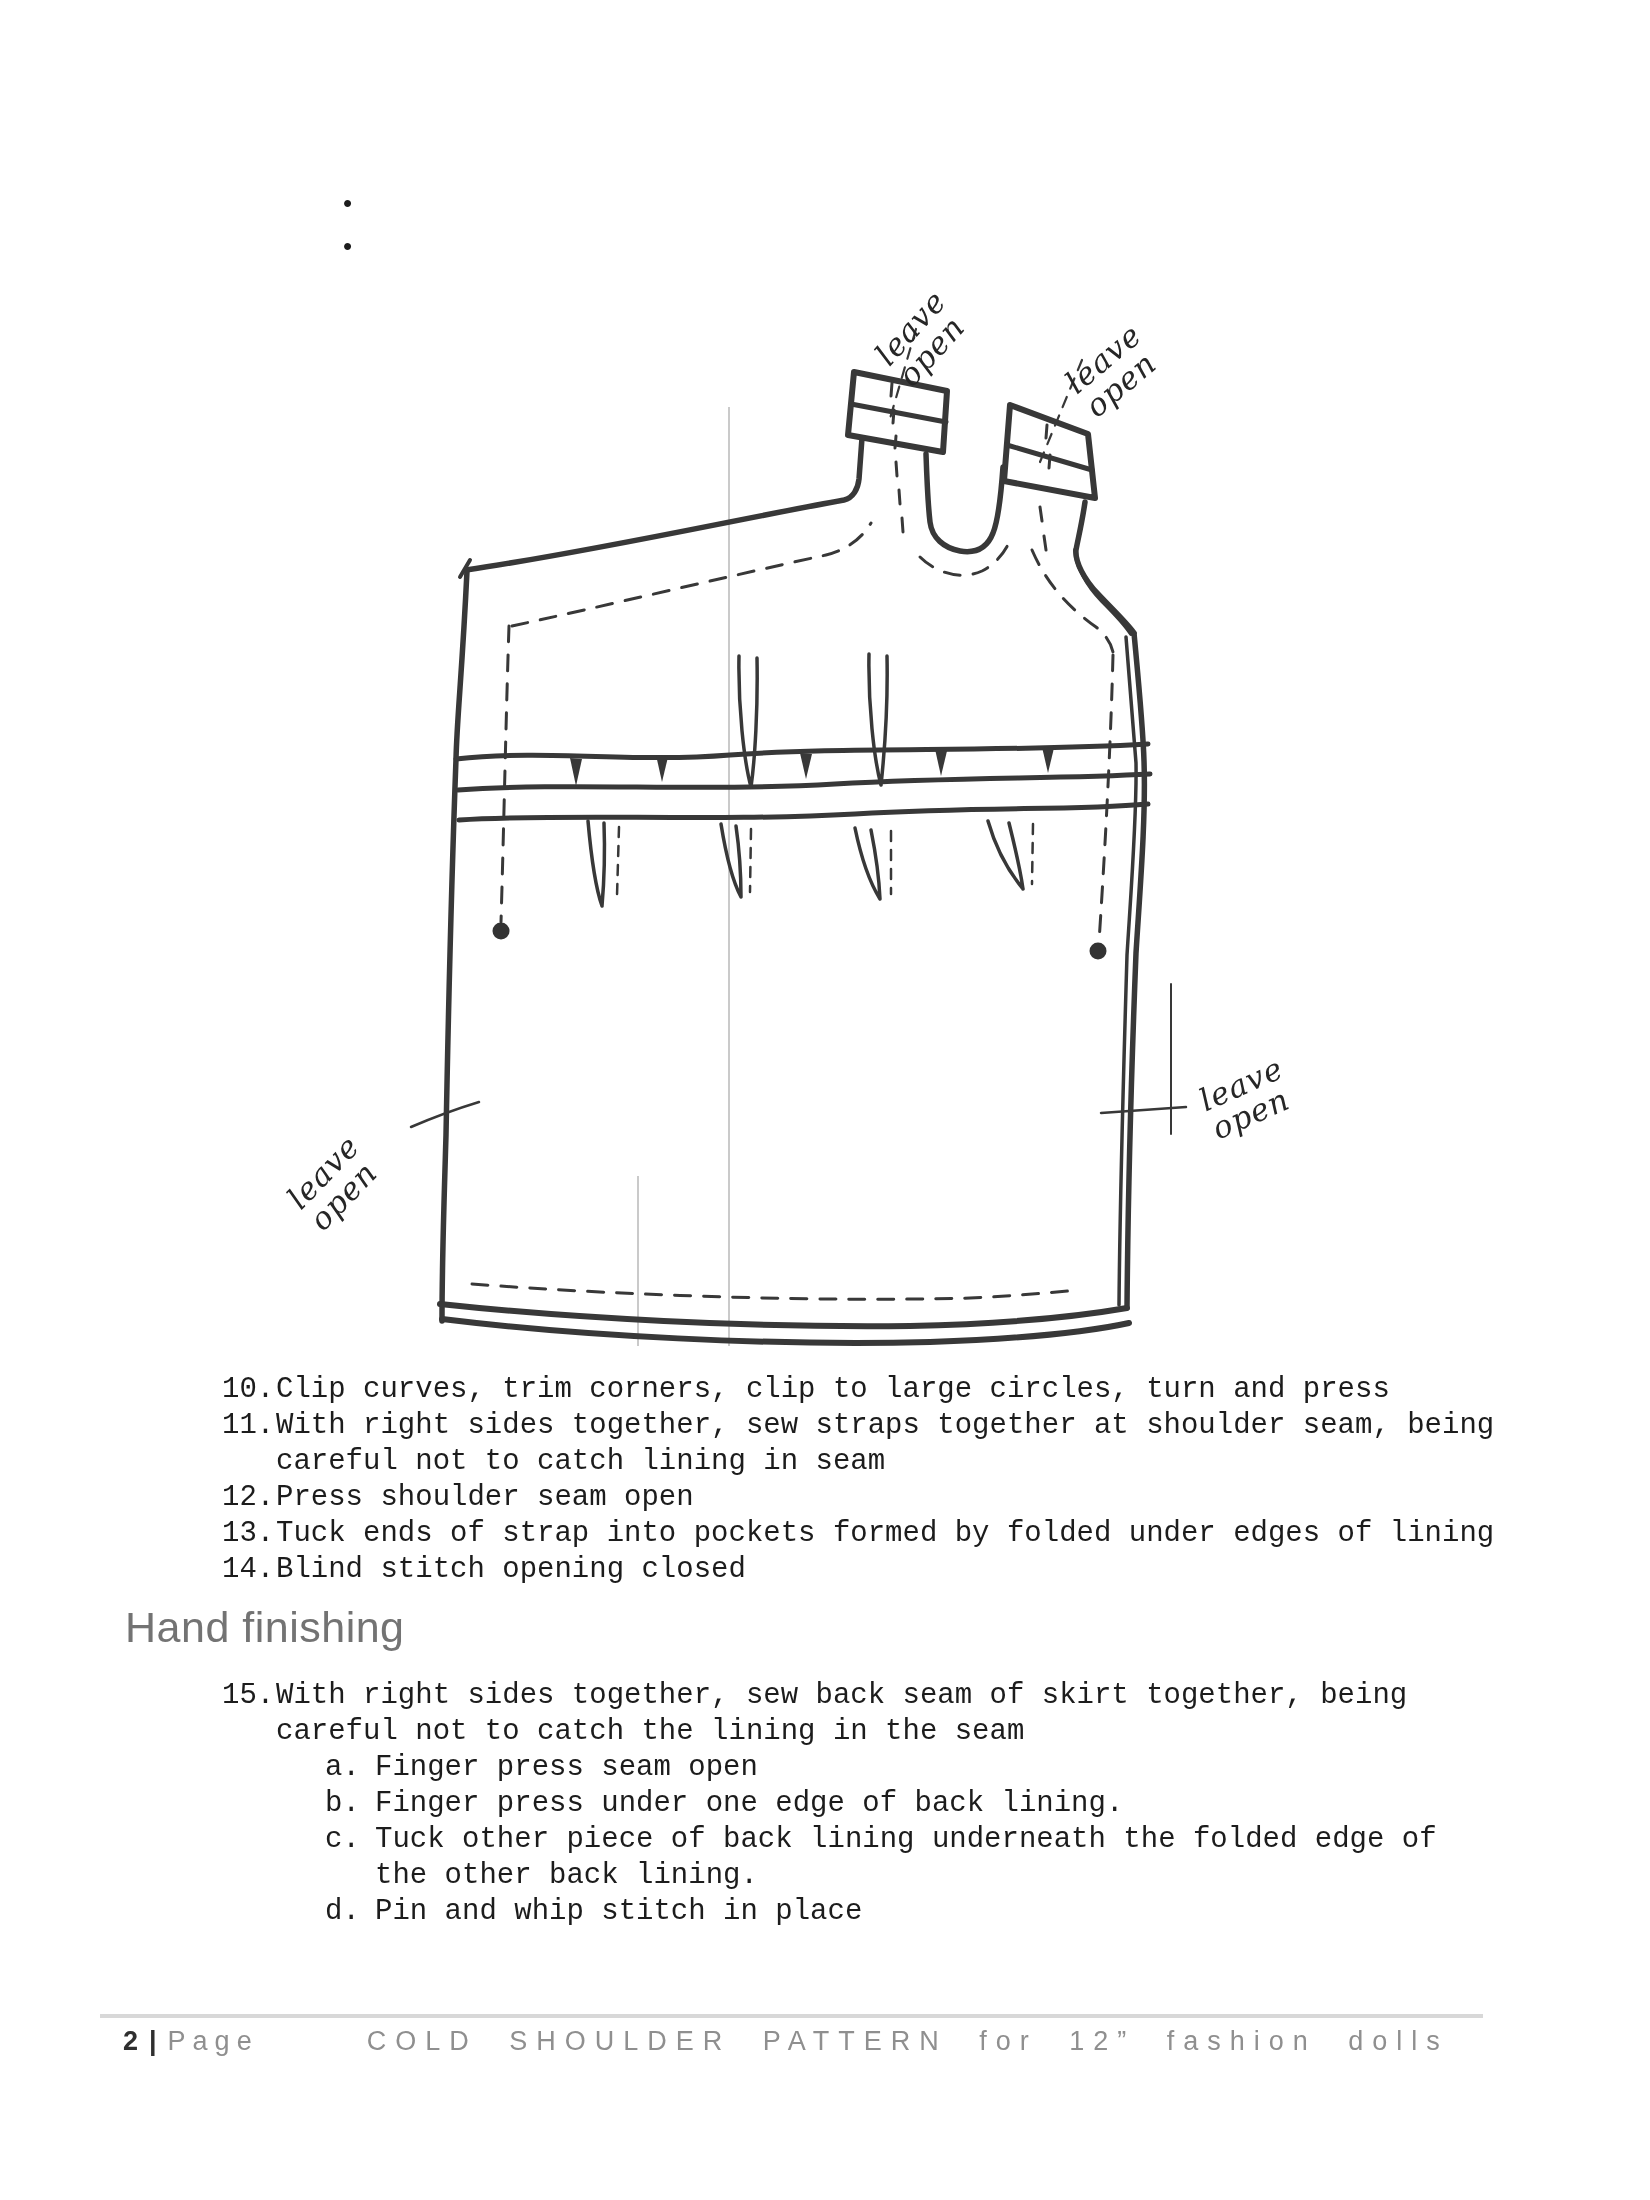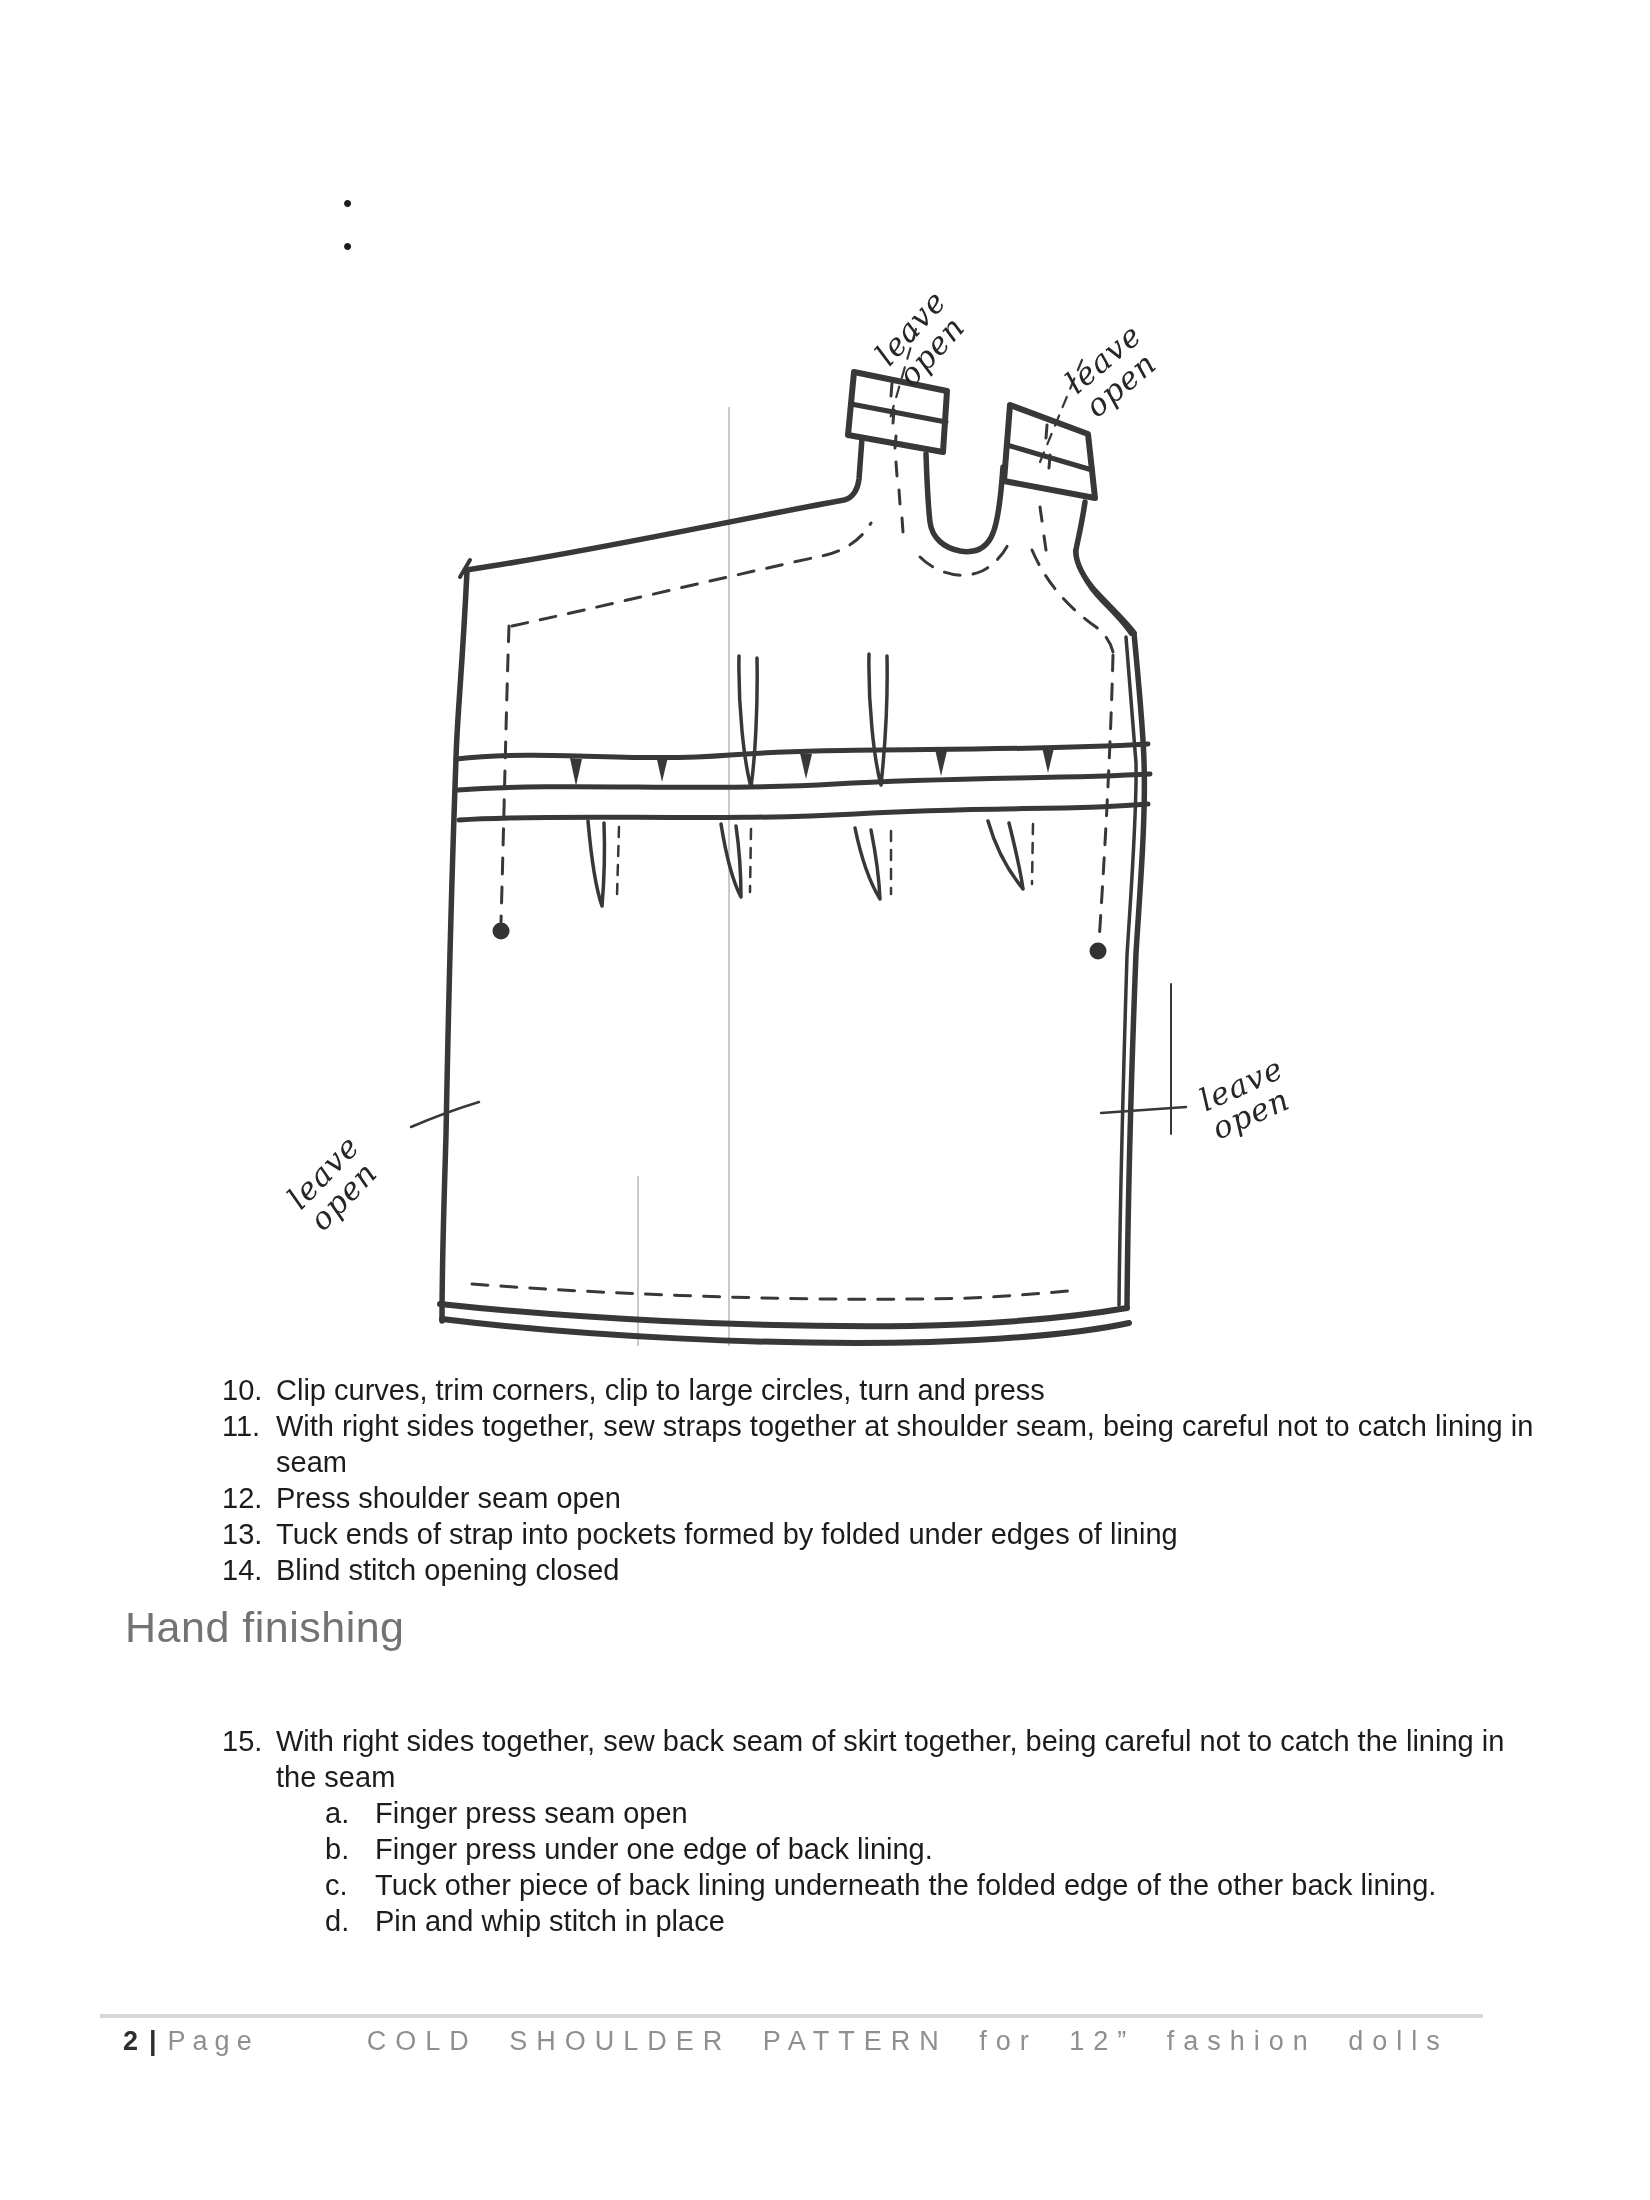--- a/index.html
+++ b/index.html
@@ -27,23 +27,23 @@
     font-style:italic;
     font-size:31px;
     line-height:31px;
     color:#262626;
     letter-spacing:1px;
     white-space:pre-line;
     transform-origin:top left;
   }
 
   
-  .steps{left:222px;width:1330px;}
+  .steps{left:222px;width:1330px;font-family:Liberation Mono, monospace;}
   .steps-main{top:1372px;}
-  .steps-finishing{top:1678px;margin-top:45px;}
+  .steps-finishing{top:1678px;}
   .step{display:flex;font-size:29px;line-height:36px;}
   .step-num{width:54px;flex:none;}
   .step-text{max-width:1266px;}
   .substep{display:flex;font-size:29px;line-height:36px;margin-left:103px;}
   .sub-num{width:50px;flex:none;}
   .sub-text{max-width:1092px;}
 
   
   .section-heading{
     left:125px;top:1603px;

